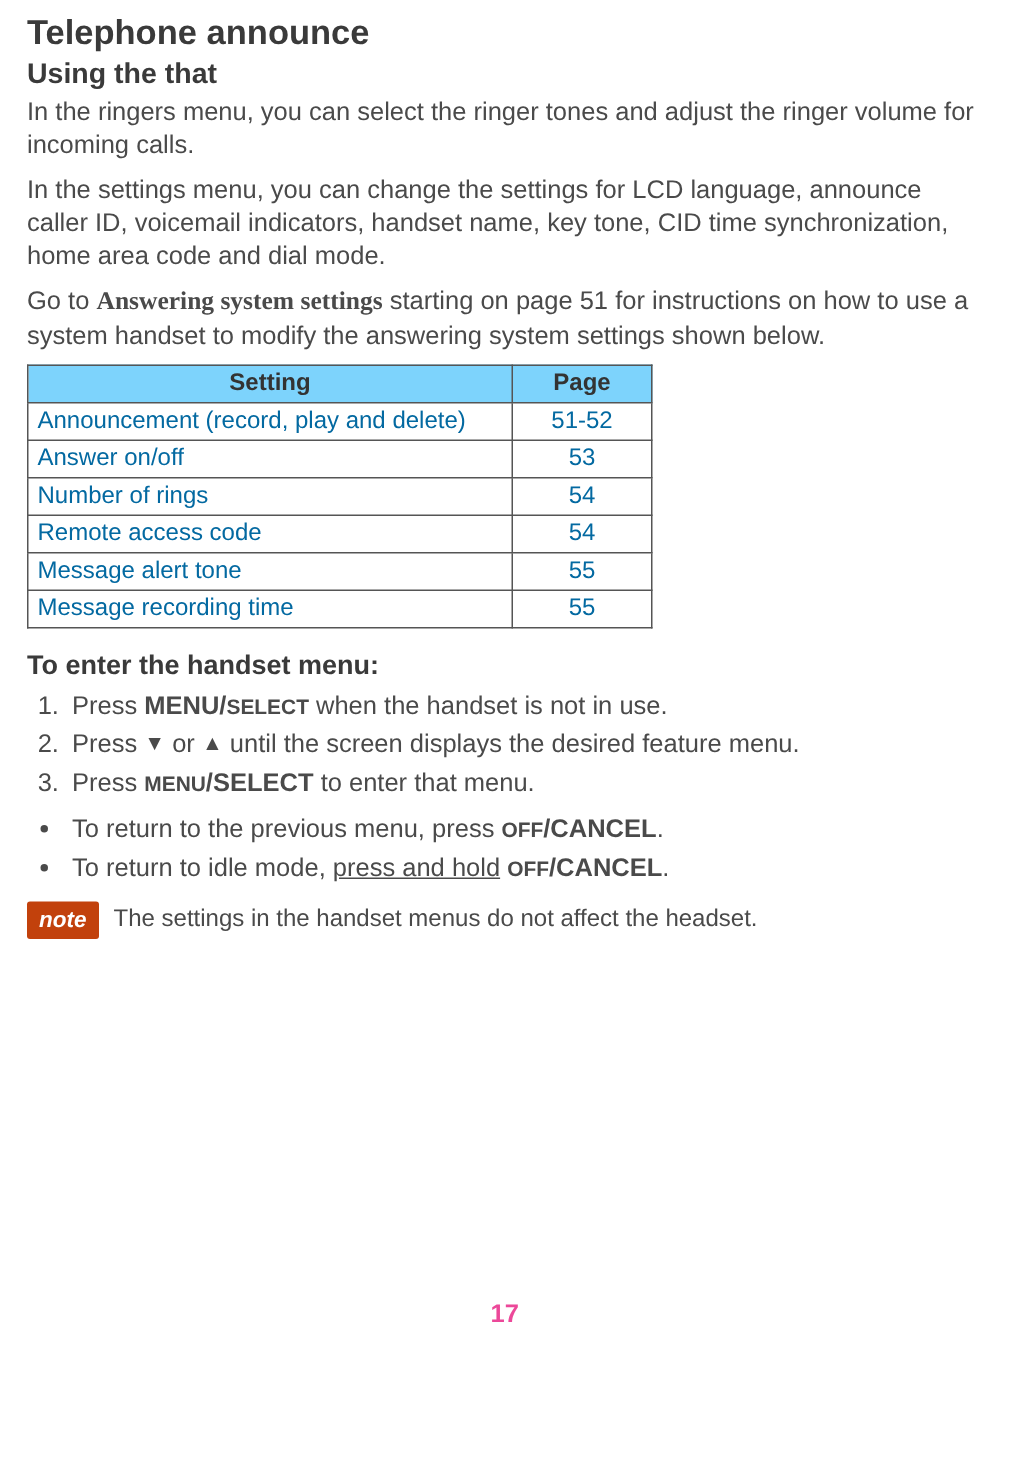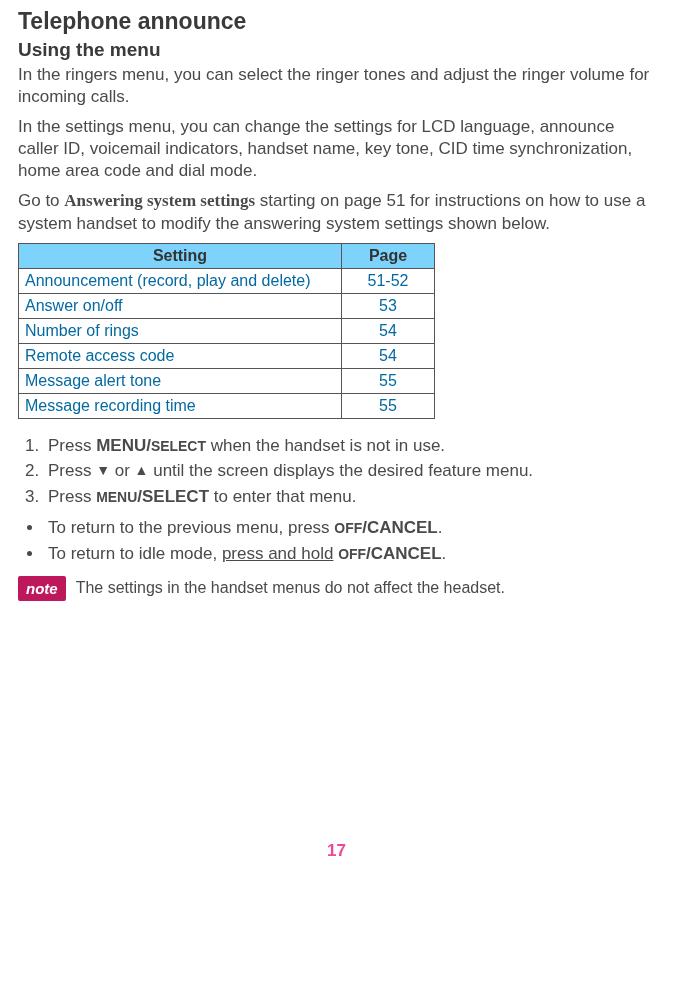--- a/index.html
+++ b/index.html
@@ -97,21 +97,21 @@
     .underline {
       text-decoration: underline;
     }
     .note-wrap {
       display: flex;
       align-items: flex-start;
       gap: 10px;
       margin-top: 8px;
     }
     .note-badge {
-      background: #be185d;
+      background: #c2410c;
       color: #fff;
       font-family: Arial, sans-serif;
       font-style: italic;
       font-weight: bold;
       font-size: 15px;
       padding: 4px 8px;
       border-radius: 2px;
     }
     .note-text {
       font-size: 16px;
@@ -129,21 +129,21 @@
       font-size: 14px;
       display: inline-block;
       vertical-align: 1px;
     }
   </style>
 </head>
 <body>
 
 <div class="page">
   <h1>Telephone announce</h1>
-  <h2>Using the menu</h2>
+  <h2>Using the that</h2>
 
   <p>In the ringers menu, you can select the ringer tones and adjust the ringer volume for incoming calls.</p>
   <p>In the settings menu, you can change the settings for LCD language, announce caller ID, voicemail indicators, handset name, key tone, CID time synchronization, home area code and dial mode.</p>
 
   <p>
     <span>Go to </span><span class="bold">Answering system settings</span><span> starting on page 51 for instructions on how to use a system handset to modify the answering system settings shown below.</span>
   </p>
 
   <table>
     <thead>
@@ -173,20 +173,21 @@
         <td class="setting-col">Message alert tone</td>
         <td class="page-col">55</td>
       </tr>
       <tr>
         <td class="setting-col">Message recording time</td>
         <td class="page-col">55</td>
       </tr>
     </tbody>
   </table>
 
+  <h3>To enter the handset menu:</h3>
 
   <ol>
     <li>
       <span>Press </span><span class="keylabel"><span>MENU/</span><span class="small">SELECT</span></span><span> when the handset is not in use.</span>
     </li>
     <li>
       <span>Press </span><span class="arrow">▼</span><span> or </span><span class="arrow">▲</span><span> until the screen displays the desired feature menu.</span>
     </li>
     <li>
       <span>Press </span><span class="keylabel"><span class="small">MENU</span><span>/SELECT</span></span><span> to enter that menu.</span>

